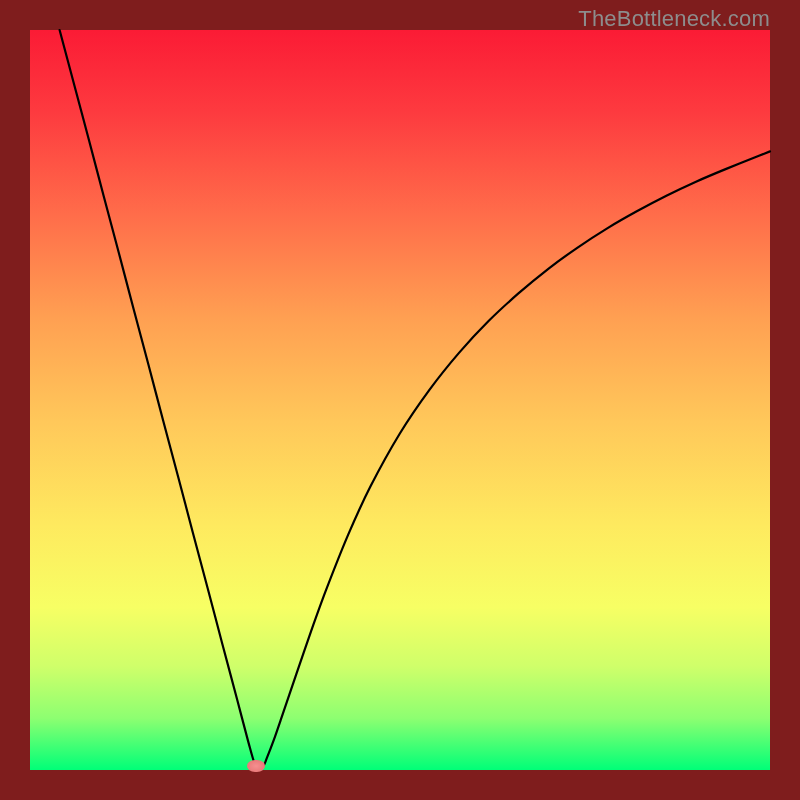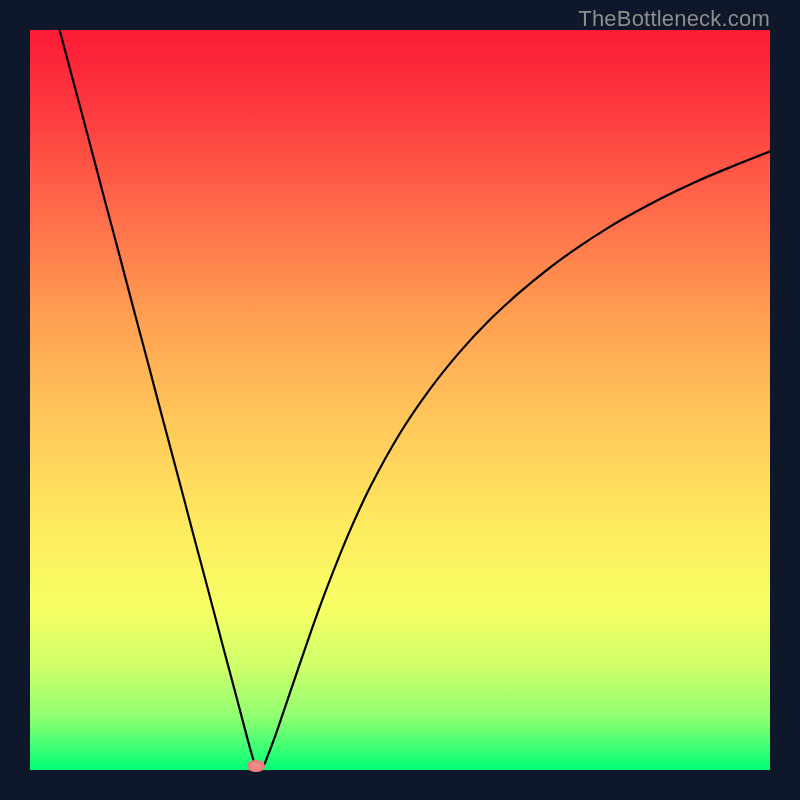--- a/index.html
+++ b/index.html
@@ -10,21 +10,21 @@
     background: #000;
     overflow: hidden;
     font-family: Arial, Helvetica, sans-serif;
   }
   .frame {
     position: absolute;
     left: 0;
     top: 0;
     width: 800px;
     height: 800px;
-    background: #0f172a;
+    background: #7f1d1d;
   }
   .plot-area {
     position: absolute;
     left: 30px;
     top: 30px;
     width: 740px;
     height: 740px;
     background: linear-gradient(to bottom,
       #fb1b35 0%,
       #fd3a3f 11%,

